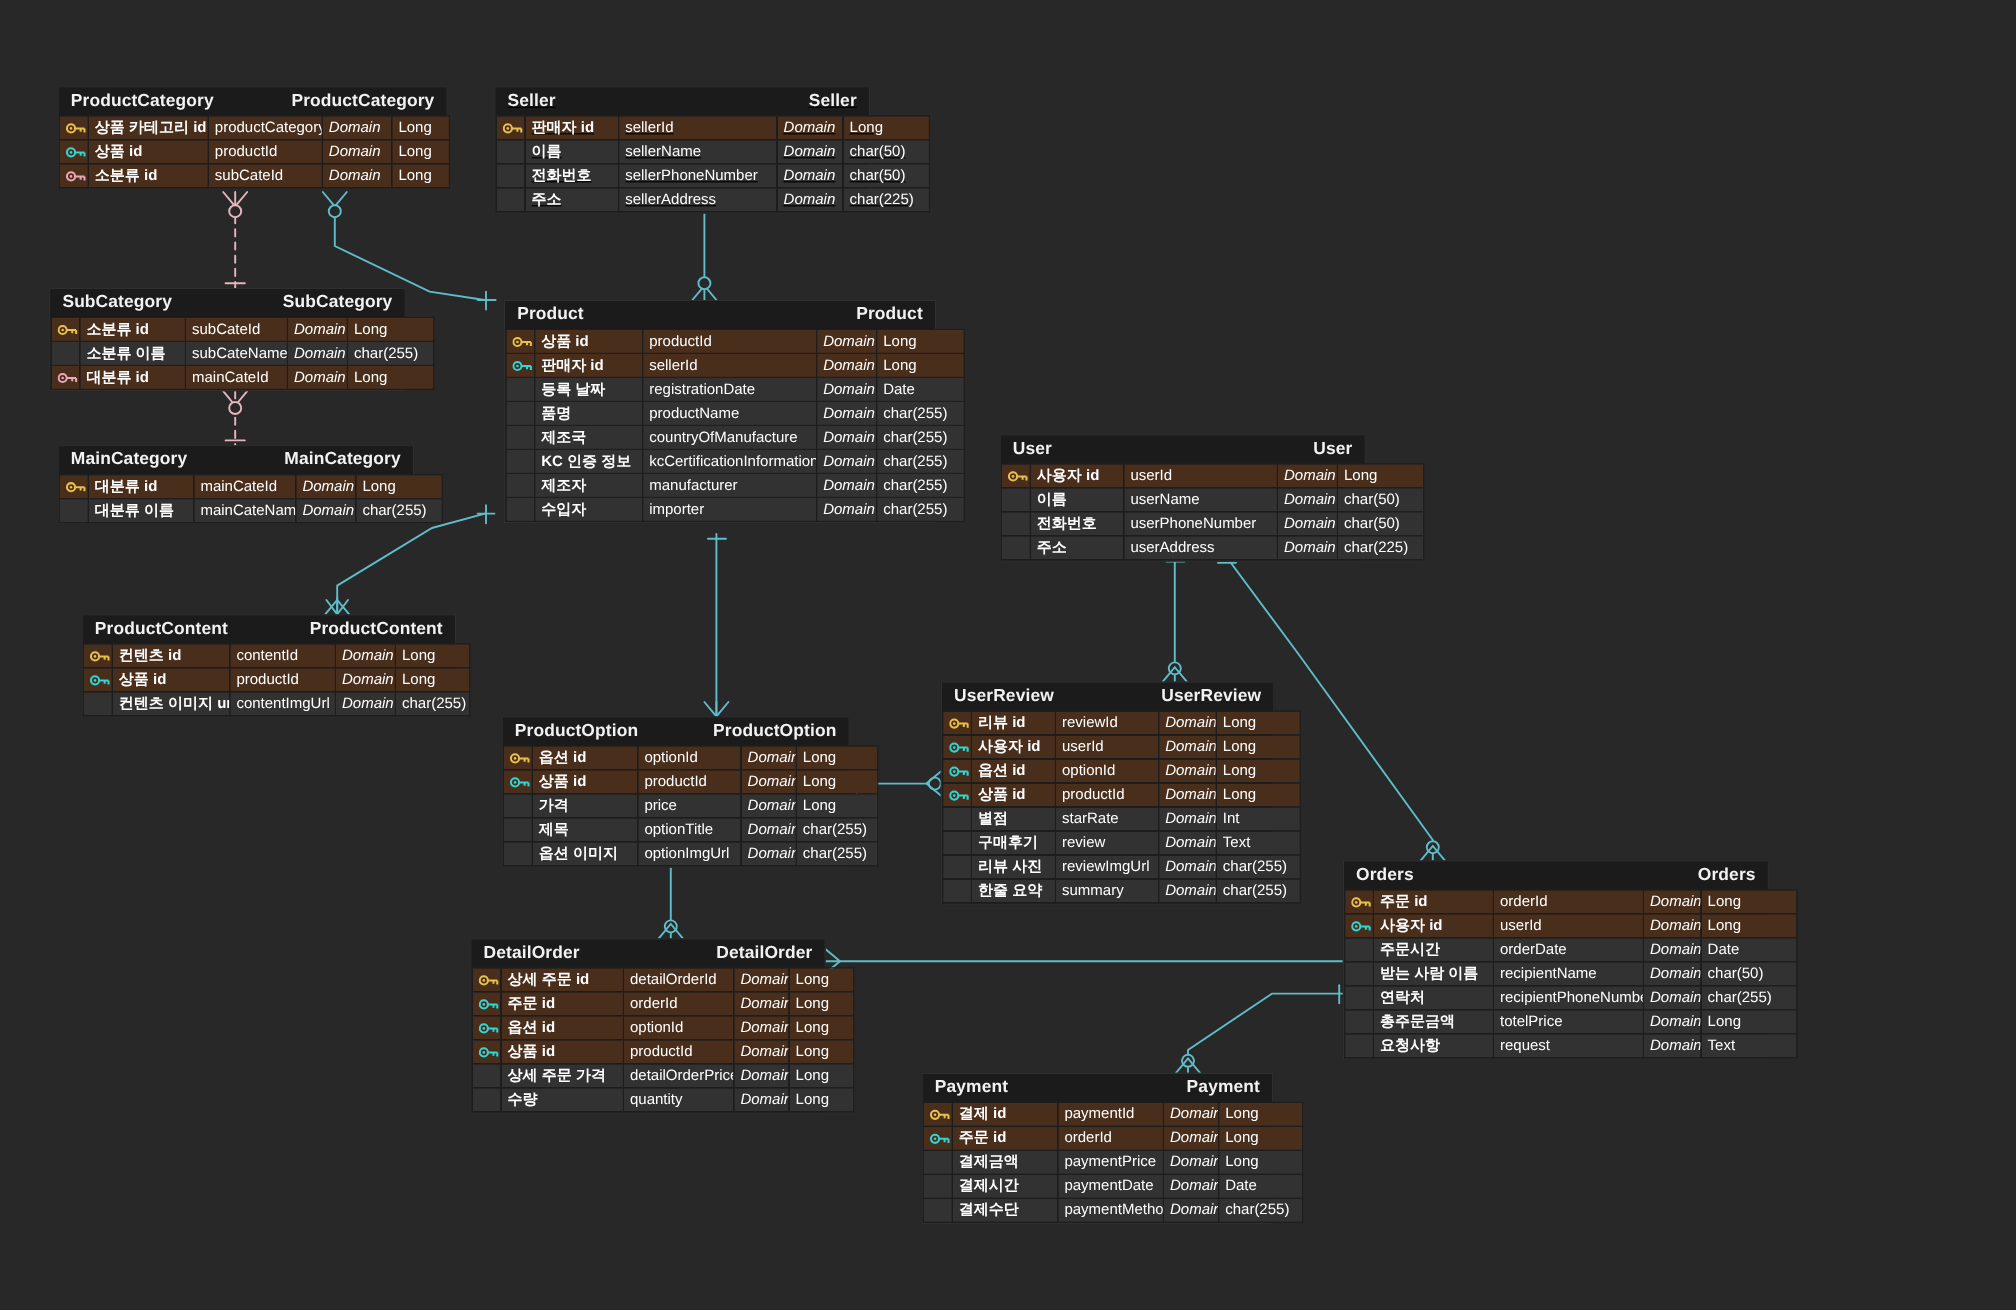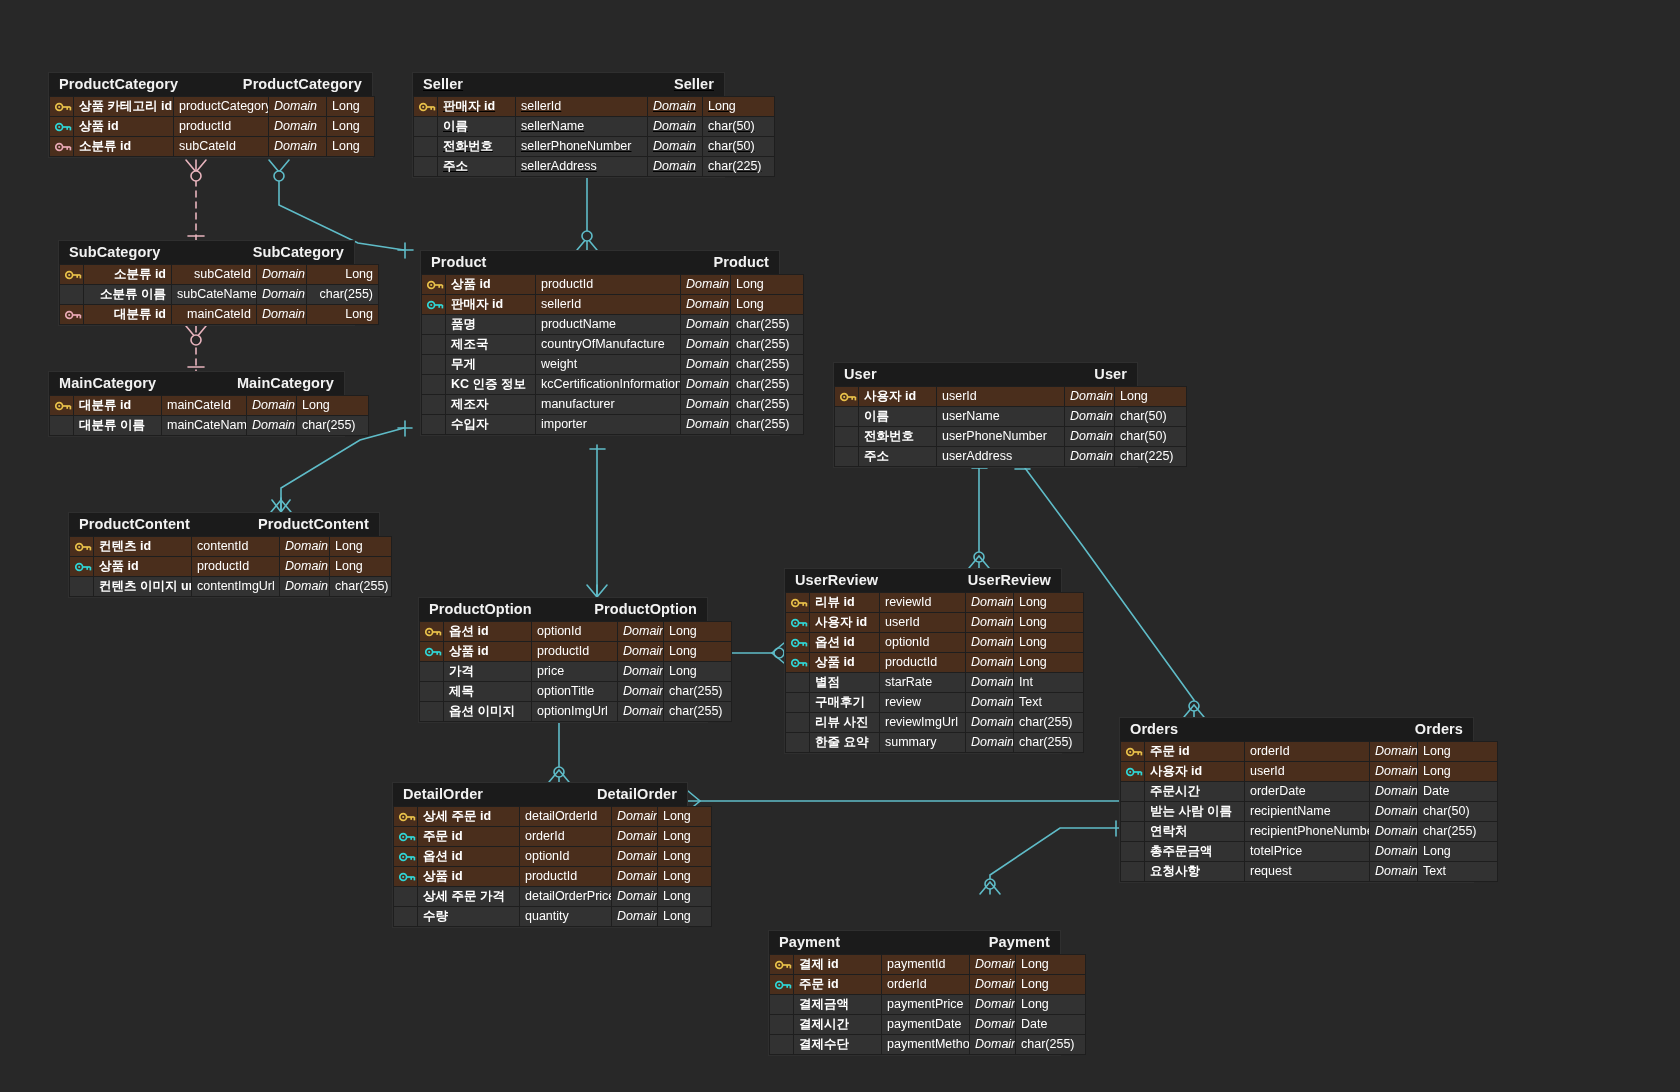--- a/index.html
+++ b/index.html
@@ -231,21 +231,21 @@
             <tr class="">
               <td class="keycell"></td>
               <td class="kor">주소</td>
               <td>sellerAddress</td>
               <td class="dom">Domain</td>
               <td class="typ">char(225)</td>
             </tr>
           </tbody>
         </table>
       </div>
-      <div class="entity" style="left: 58px; top: 240px; width: 297px; text-align: right;">
+      <div class="entity" style="left: 41px; top: 240px; width: 297px;">
         <div class="ehead">
           <span class="lt">SubCategory</span>
           <span class="rt">SubCategory</span>
         </div>
         <table class="cols">
           <colgroup>
             <col style="width:24px">
             <col style="width:88px">
             <col style="width:85px">
             <col style="width:50px">
@@ -323,36 +323,36 @@
                     <path d="M15.4 6 L15.4 9.4" stroke="#30d5d5" stroke-width="1.7"></path>
                     <path d="M12.2 6 L12.2 8.8" stroke="#30d5d5" stroke-width="1.7"></path>
                   </svg></span></td>
               <td class="kor">판매자 id</td>
               <td>sellerId</td>
               <td class="dom">Domain</td>
               <td class="typ">Long</td>
             </tr>
             <tr class="">
               <td class="keycell"></td>
+              <td class="kor">등록 날짜</td>
+              <td>registrationDate</td>
+              <td class="dom">Domain</td>
+              <td class="typ">Date</td>
+            </tr>
+            <tr class="">
+              <td class="keycell"></td>
               <td class="kor">품명</td>
               <td>productName</td>
               <td class="dom">Domain</td>
               <td class="typ">char(255)</td>
             </tr>
             <tr class="">
               <td class="keycell"></td>
               <td class="kor">제조국</td>
               <td>countryOfManufacture</td>
-              <td class="dom">Domain</td>
-              <td class="typ">char(255)</td>
-            </tr>
-            <tr class="">
-              <td class="keycell"></td>
-              <td class="kor">무게</td>
-              <td>weight</td>
               <td class="dom">Domain</td>
               <td class="typ">char(255)</td>
             </tr>
             <tr class="">
               <td class="keycell"></td>
               <td class="kor">KC 인증 정보</td>
               <td>kcCertificationInformation</td>
               <td class="dom">Domain</td>
               <td class="typ">char(255)</td>
             </tr>
@@ -826,21 +826,21 @@
             <tr class="">
               <td class="keycell"></td>
               <td class="kor">수량</td>
               <td>quantity</td>
               <td class="dom">Domain</td>
               <td class="typ">Long</td>
             </tr>
           </tbody>
         </table>
       </div>
-      <div class="entity" style="left: 768px; top: 894px; width: 293px; margin-top: 36px;">
+      <div class="entity" style="left: 768px; top: 894px; width: 293px;">
         <div class="ehead">
           <span class="lt">Payment</span>
           <span class="rt">Payment</span>
         </div>
         <table class="cols">
           <colgroup>
             <col style="width:24px">
             <col style="width:88px">
             <col style="width:88px">
             <col style="width:46px">

